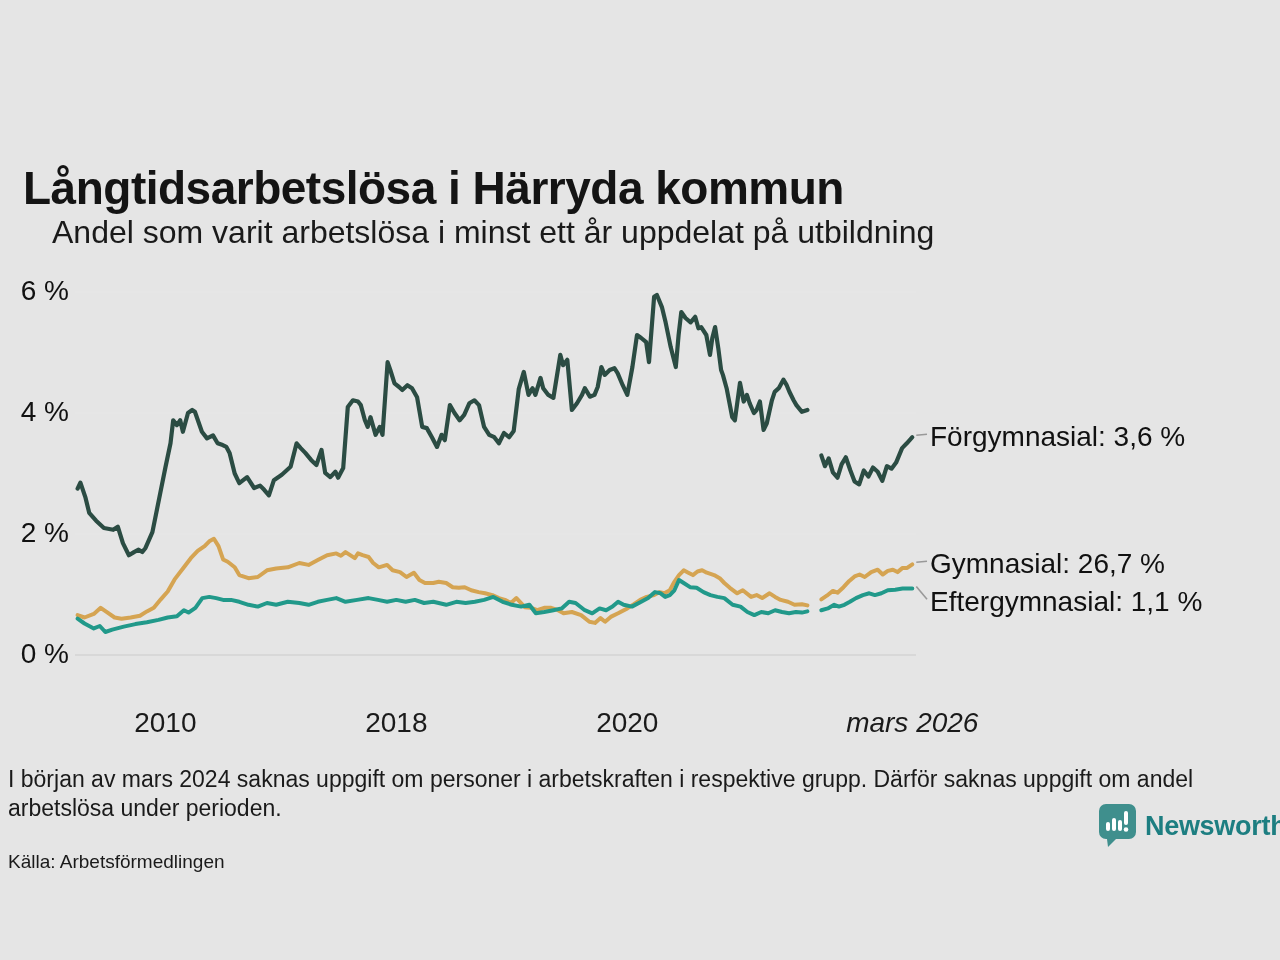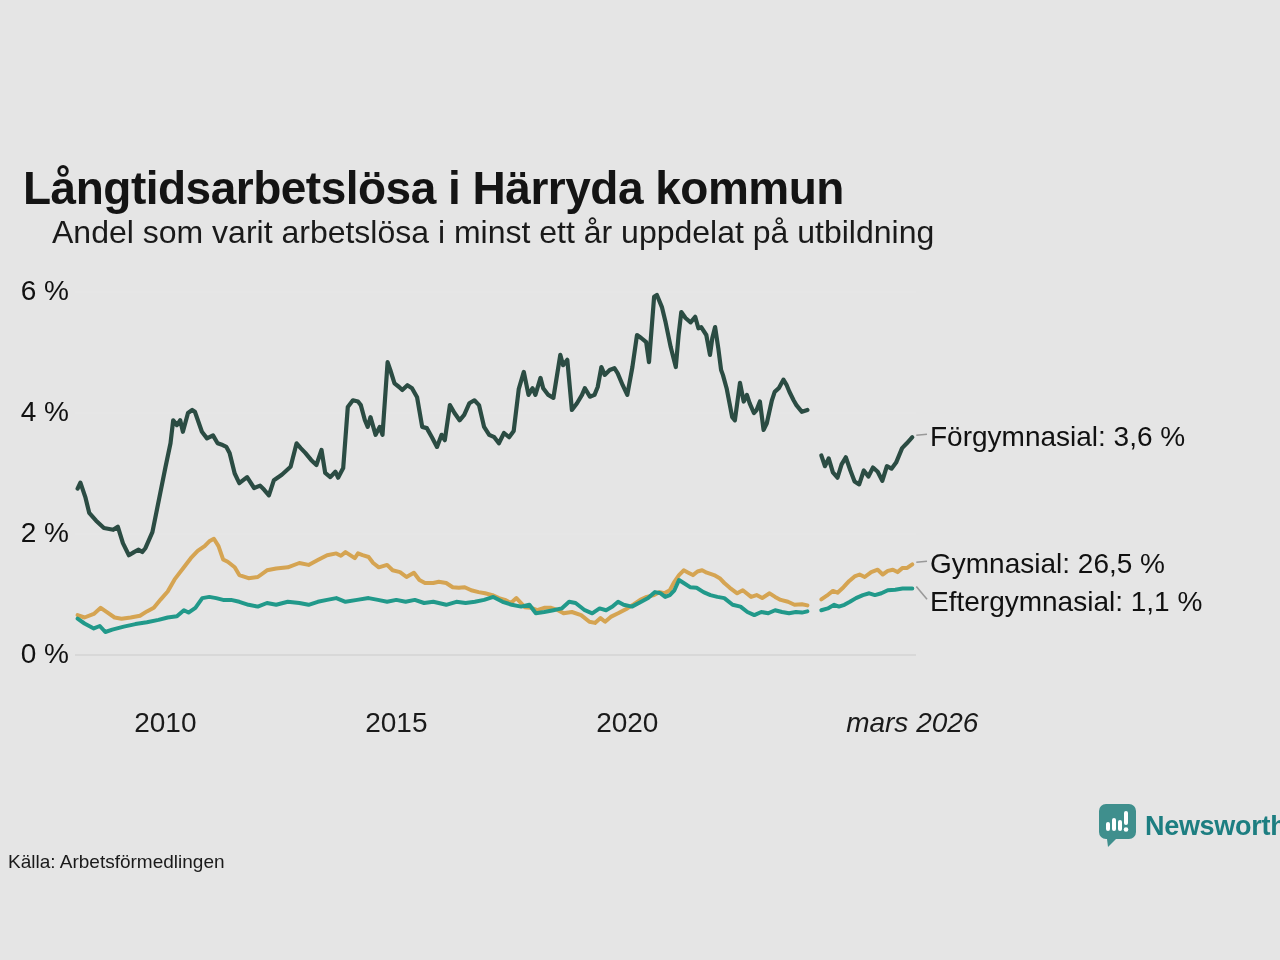--- a/index.html
+++ b/index.html
@@ -44,28 +44,29 @@
       <line x1="916.3046575342499" y1="562.25" x2="927" y2="561.25" stroke="#999999" stroke-width="1.6"></line>
       <line x1="916.3046575342499" y1="586.45" x2="927" y2="599.25" stroke="#999999" stroke-width="1.6"></line>
     </svg>
 
   <div id="labels-layer">
       <div class="ylabel" style="left: 0px; top: 655px;">0 %</div>
       <div class="ylabel" style="left: 0px; top: 534px;">2 %</div>
       <div class="ylabel" style="left: 0px; top: 413px;">4 %</div>
       <div class="ylabel" style="left: 0px; top: 292px;">6 %</div>
       <div class="xlabel" style="left: 165.384px;">2010</div>
-      <div class="xlabel" style="left: 396.342px;">2015</div>
+      <div class="xlabel" style="left: 396.342px;">2018</div>
       <div class="xlabel" style="left: 627.301px;">2020</div>
       <div class="xlabel" style="left: 912.305px; font-style: italic;">mars 2026</div>
       <div class="series-label" style="top: 437.2px;">Förgymnasial: 3,6 %</div>
-      <div class="series-label" style="top: 564.25px;">Gymnasial: 26,5 %</div>
+      <div class="series-label" style="top: 564.25px;">Gymnasial: 26,7 %</div>
       <div class="series-label" style="top: 602.25px;">Eftergymnasial: 1,1 %</div>
     </div>
 
+  <p class="footnote">I början av mars 2024 saknas uppgift om personer i arbetskraften i respektive grupp. Därför saknas uppgift om andel arbetslösa under perioden.</p>
   <p class="source">Källa: Arbetsförmedlingen</p>
 
   <div class="logo">
     <svg width="37" height="44" viewBox="0 0 37 44">
       <path d="M7 0 h23 a7 7 0 0 1 7 7 v21 a7 7 0 0 1 -7 7 h-13 l-8 8 -1 -8 h-1 a7 7 0 0 1 -7 -7 v-21 a7 7 0 0 1 7 -7 z" fill="#3f8f8d"></path>
       <rect x="7" y="18" width="4" height="9" rx="2" fill="#ffffff"></rect>
       <rect x="13" y="14" width="4" height="13" rx="2" fill="#ffffff"></rect>
       <rect x="19" y="16" width="4" height="11" rx="2" fill="#ffffff"></rect>
       <rect x="25" y="7" width="4" height="14" rx="2" fill="#ffffff"></rect>
       <circle cx="27" cy="25.5" r="2.3" fill="#ffffff"></circle>

